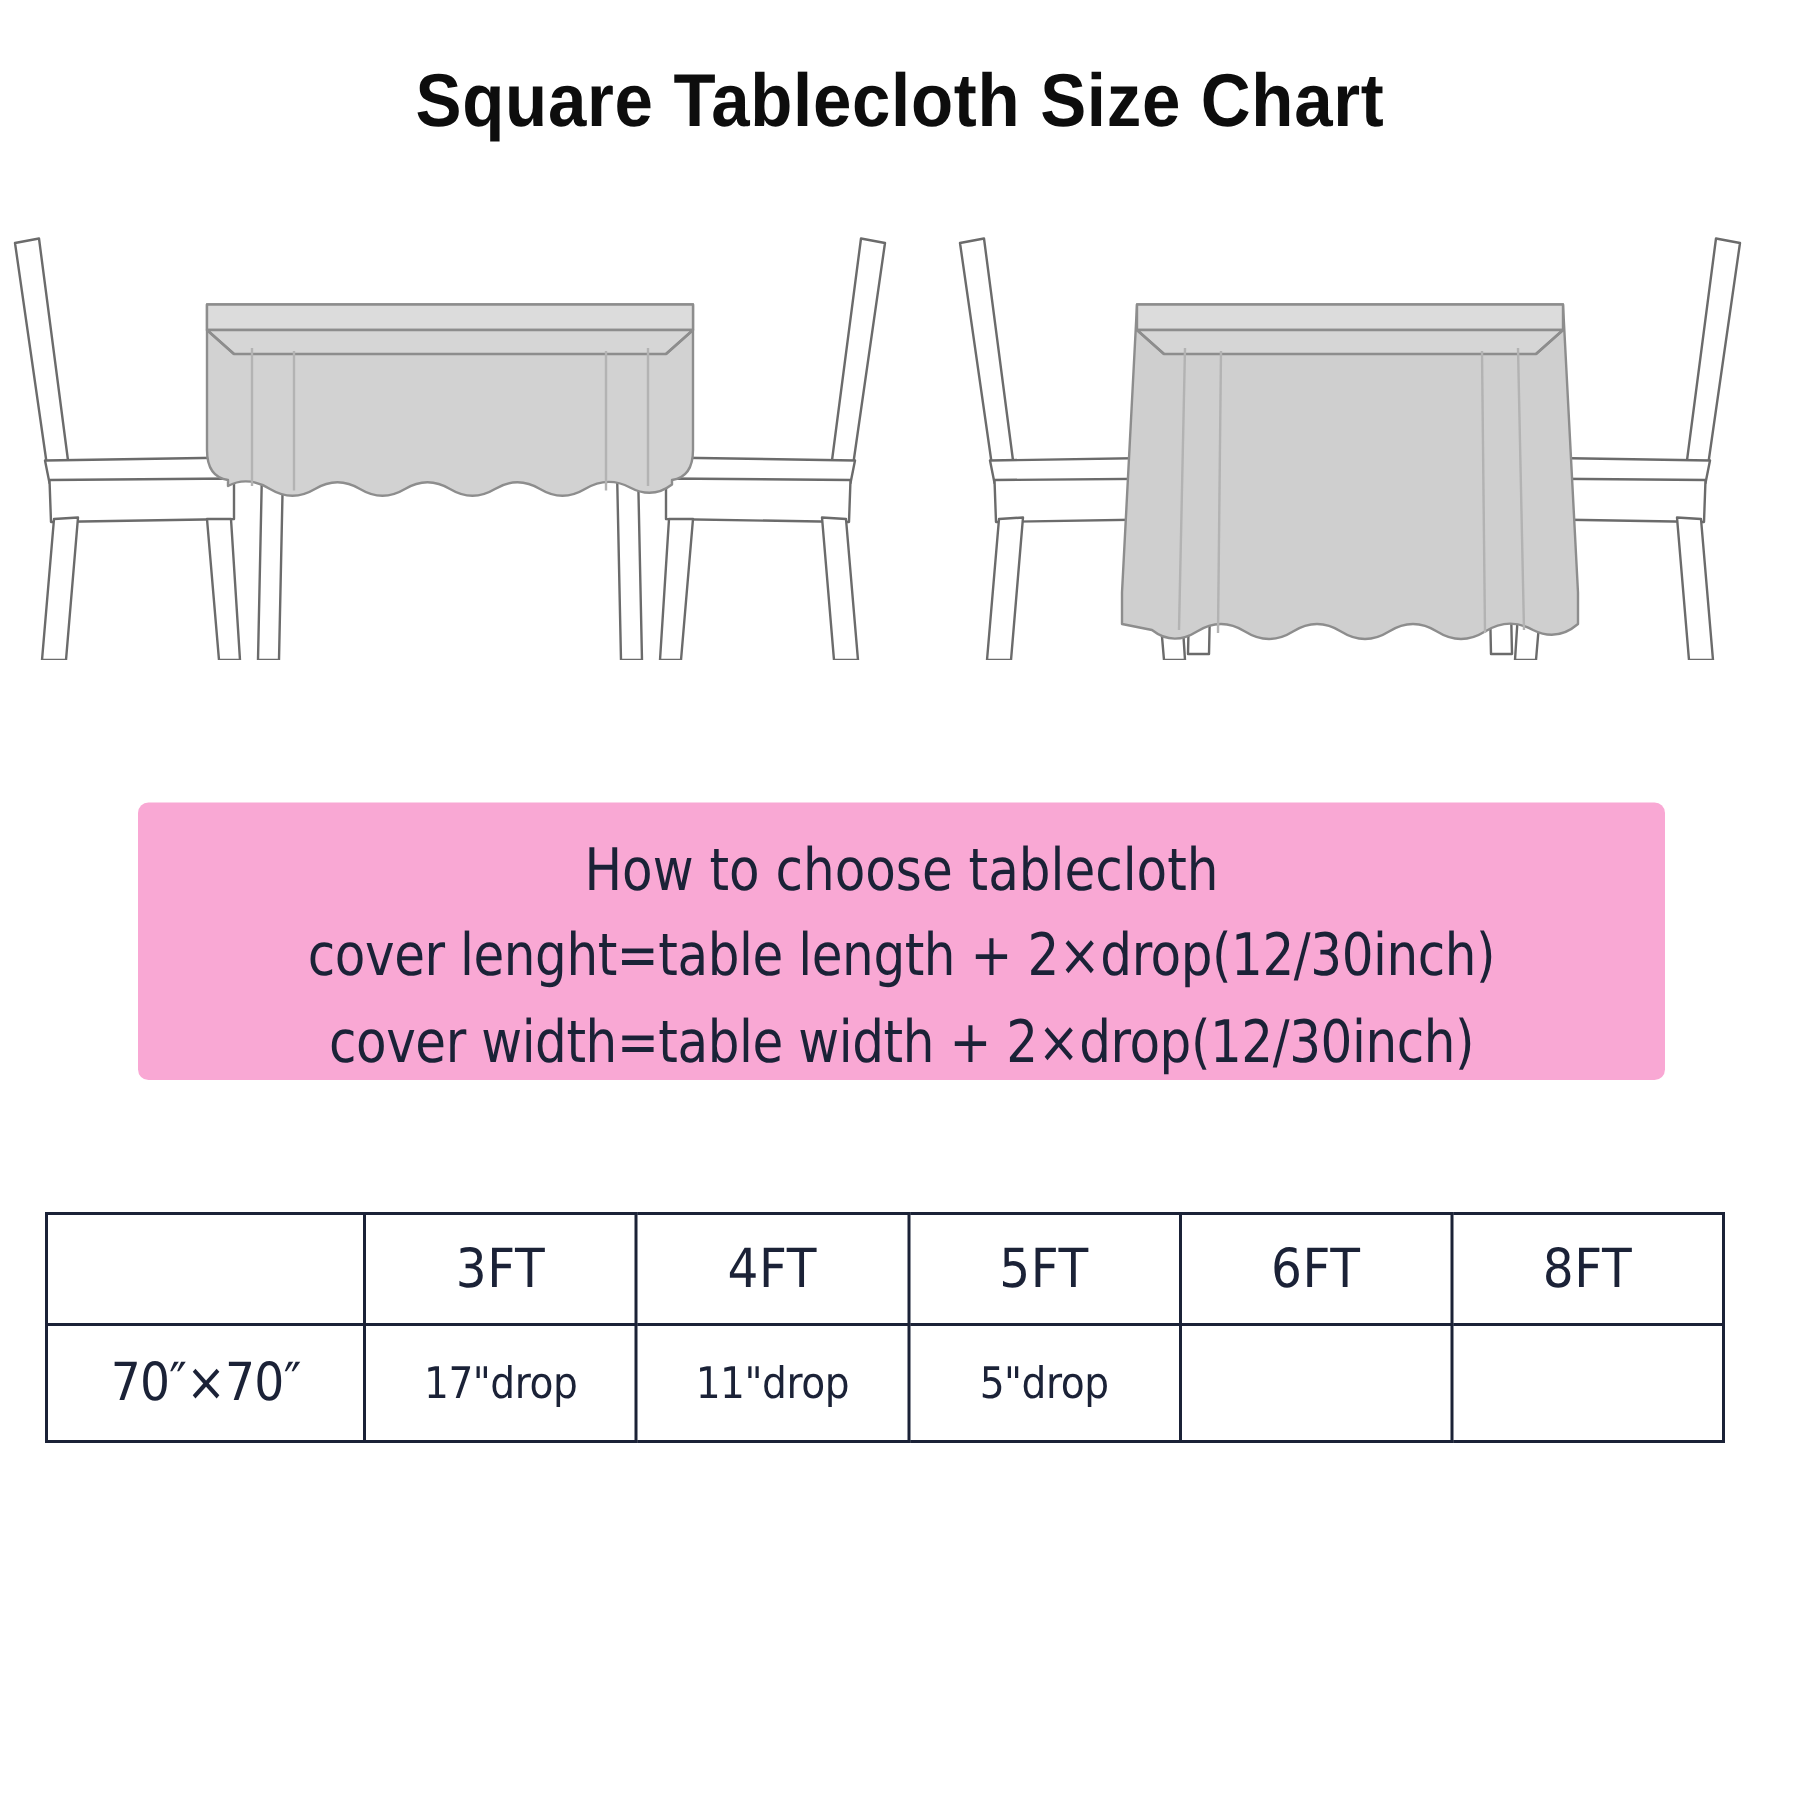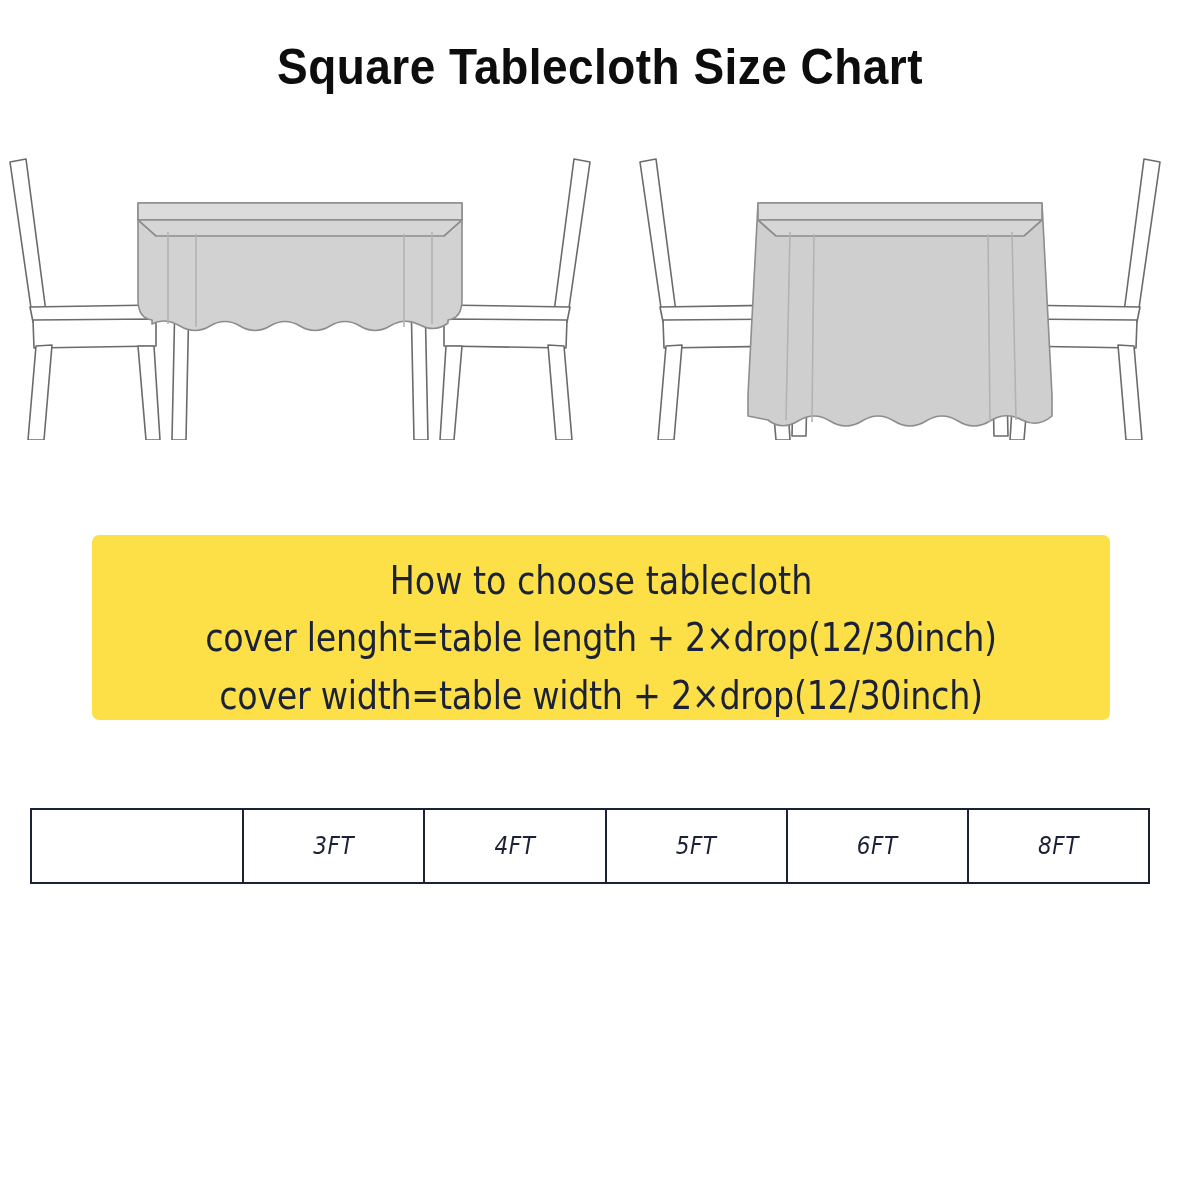--- a/index.html
+++ b/index.html
@@ -64,21 +64,21 @@
   .caption.left  { left: 10px; }
   .caption.right { left: 595px; }
 
   
   #info-box {
     position: absolute;
     left: 92px;
     top: 535px;
     width: 1018px;
     height: 185px;
-    background: #fde047;
+    background: #f9a8d4;
     border-radius: 7px;
     box-sizing: border-box;
     padding-top: 8px;
   }
   .info-line {
     text-align: center;
     color: #1b2237;
     font-family: "DejaVu Sans Condensed", "DejaVu Sans", "Liberation Sans", sans-serif;
     white-space: nowrap;
     transform: scaleX(0.95);
@@ -110,23 +110,22 @@
     padding: 0;
     color: #1b2237;
     font-family: "DejaVu Sans Condensed", "DejaVu Sans", "Liberation Sans", sans-serif;
     font-weight: normal;
   }
   #size-table col.c0 { width: 212px; }
   #size-table col.cx { width: 181px; }
 
   #size-table thead th {
     height: 72px;
-    font-size: 24px;
+    font-size: 36px;
     letter-spacing: 0.5px;
-    font-style: italic;
   }
   #size-table tbody td {
     height: 76px;
   }
   #size-table tbody td.rowlabel {
     font-size: 35px;
     letter-spacing: -0.5px;
   }
   #size-table tbody td.cell {
     font-size: 29px;
@@ -288,14 +287,22 @@
     <tr>
       <th></th>
       <th>3FT</th>
       <th>4FT</th>
       <th>5FT</th>
       <th>6FT</th>
       <th>8FT</th>
     </tr>
   </thead>
   <tbody>
+    <tr>
+      <td class="rowlabel">70″×70″</td>
+      <td class="cell">17"drop</td>
+      <td class="cell">11"drop</td>
+      <td class="cell">5"drop</td>
+      <td class="cell"></td>
+      <td class="cell"></td>
+    </tr>
   </tbody>
 </table>
 
 </body></html>

